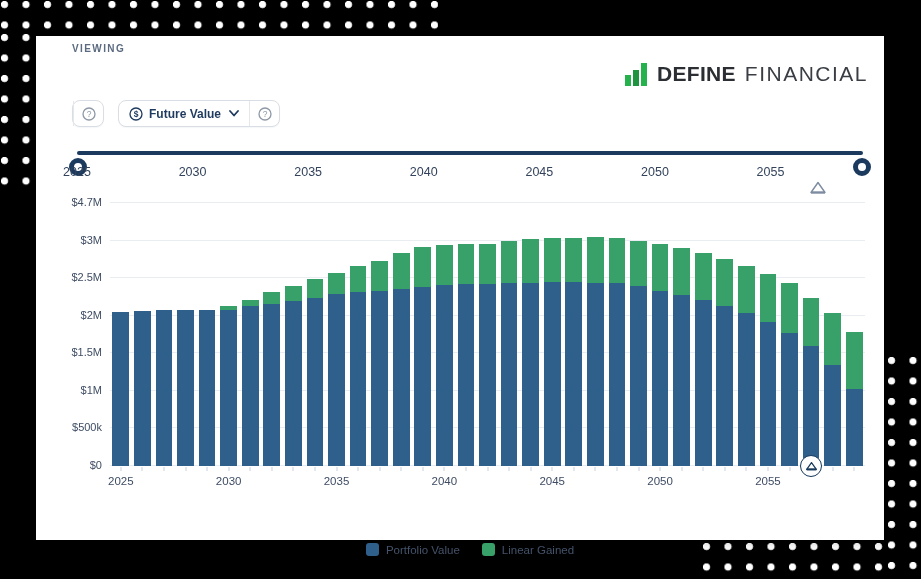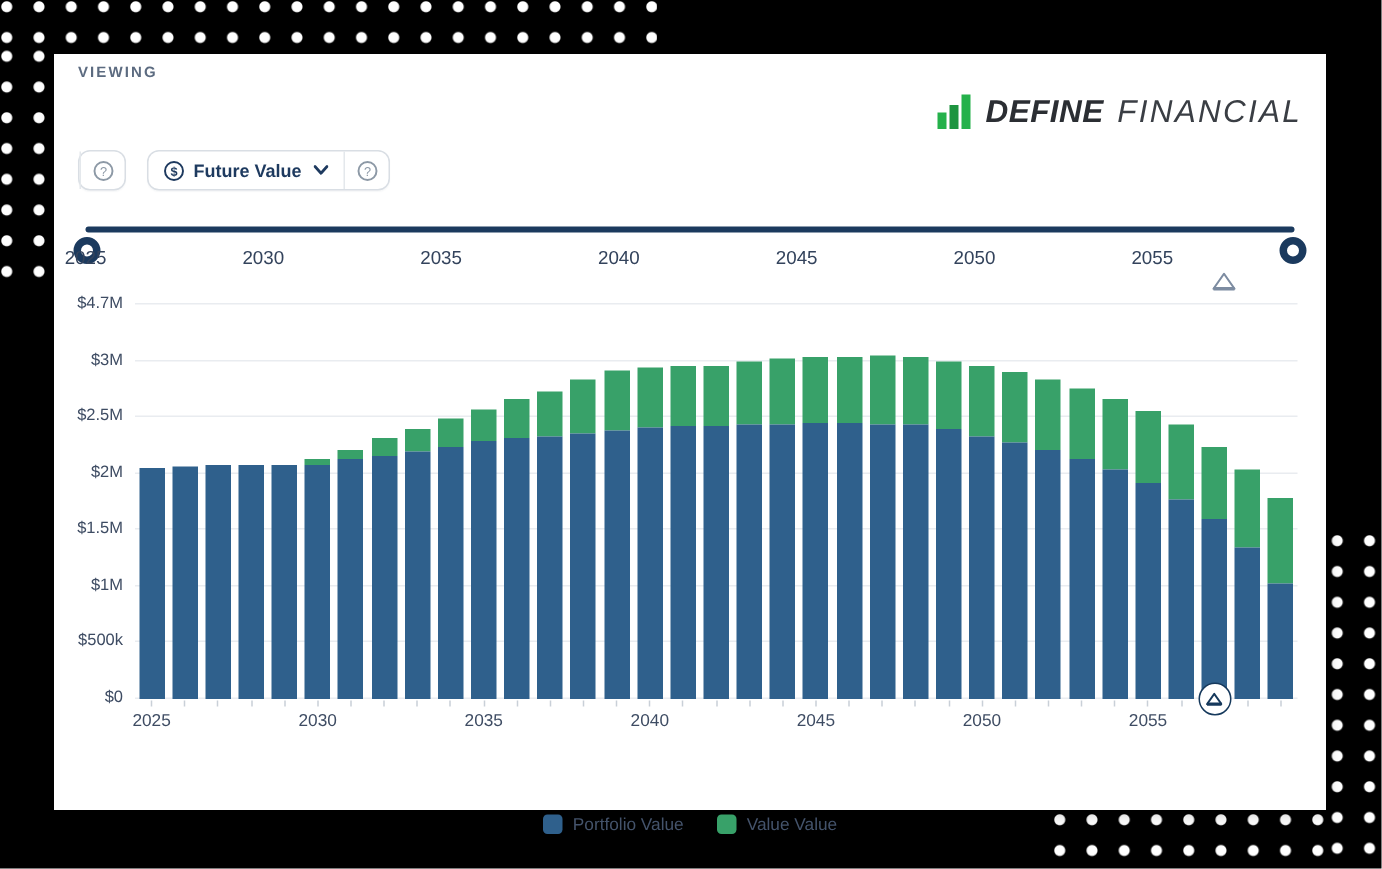--- a/index.html
+++ b/index.html
@@ -6,30 +6,30 @@
   html,body { width:921px; height:579px; }
   body { font-family:"Liberation Sans", sans-serif; background:#000; position:relative; overflow:hidden; }
 
   
   .dots { position:absolute; background-image:radial-gradient(circle at 4.5px 4.5px, #ffffff 3.3px, rgba(255,255,255,0) 4px); background-size:21.5px 20.5px; }
   .dots-top    { left:0; top:0; width:438px; height:33px; }
   .dots-left   { left:0; top:33px; width:34px; height:163px; }
   .dots-right  { left:887px; top:356px; width:34px; height:223px; }
   .dots-bottom { left:702px; top:542px; width:185px; height:37px; }
 
-  .card { position:absolute; left:36px; top:36px; width:848px; height:504px; background:#ffffff; box-shadow:0 2px 10px rgba(0,0,0,.25); }
+  .card { position:absolute; left:36px; top:36px; width:848px; height:504px; background:#ffffff; box-shadow:0 2px 10px rgba(0,0,0,.25);padding-left:20px; }
 
   
   .card-header { display:flex; justify-content:space-between; align-items:flex-start; padding:7px 16px 0 16px; }
   .viewing { font-size:10px; font-weight:700; letter-spacing:1.4px; color:#5c6b80; }
   .title-row { display:flex; align-items:center; gap:10px; margin-top:3px; cursor:pointer; }
   .title { font-family:"Liberation Serif", serif; font-size:26px; font-weight:700; color:#1d4e79; letter-spacing:.2px; }
   .title-chevron { margin-top:4px; }
 
-  .brand { display:flex; align-items:flex-end; gap:7px; margin-top:18px;font-style:italic; }
+  .brand { display:flex; align-items:center; gap:7px; margin-top:18px; }
   .brand-bold { font-size:21px; font-weight:800; color:#2b2e33; letter-spacing:.3px; }
   .brand-light { font-size:21px; font-weight:400; color:#3a3e44; letter-spacing:1.5px; margin-left:2px; }
 
   
   .filters { display:flex; gap:14px; padding:13px 16px 0 16px; }
   .pill { display:flex; align-items:center; height:27px; border:1px solid #d9dee4; border-radius:8px; background:#fff; box-shadow:0 1px 1px rgba(20,40,70,.04); }
   .pill-main { display:flex; align-items:center; gap:6px; padding:0 10px; font-size:12px; font-weight:700; color:#1e3a5f; cursor:pointer; height:100%; }
   .pill-help { display:flex; align-items:center; justify-content:center; width:30px; height:100%; border-left:1px solid #e4e8ec; cursor:pointer; color:#8d99a6; }
   .pill .chev { margin-left:2px; }
 
@@ -350,17 +350,17 @@
       </div>
   </div>
 
   <div class="legend">
     <div class="legend-item">
       <span class="swatch" style="background: rgb(47, 96, 140);"></span>
       <span>Portfolio Value</span>
     </div>
     <div class="legend-item">
       <span class="swatch" style="background: rgb(56, 161, 105);"></span>
-      <span>Value Value</span>
+      <span>Linear Gained</span>
     </div>
   </div>
 
 </div>
 
 </body></html>

